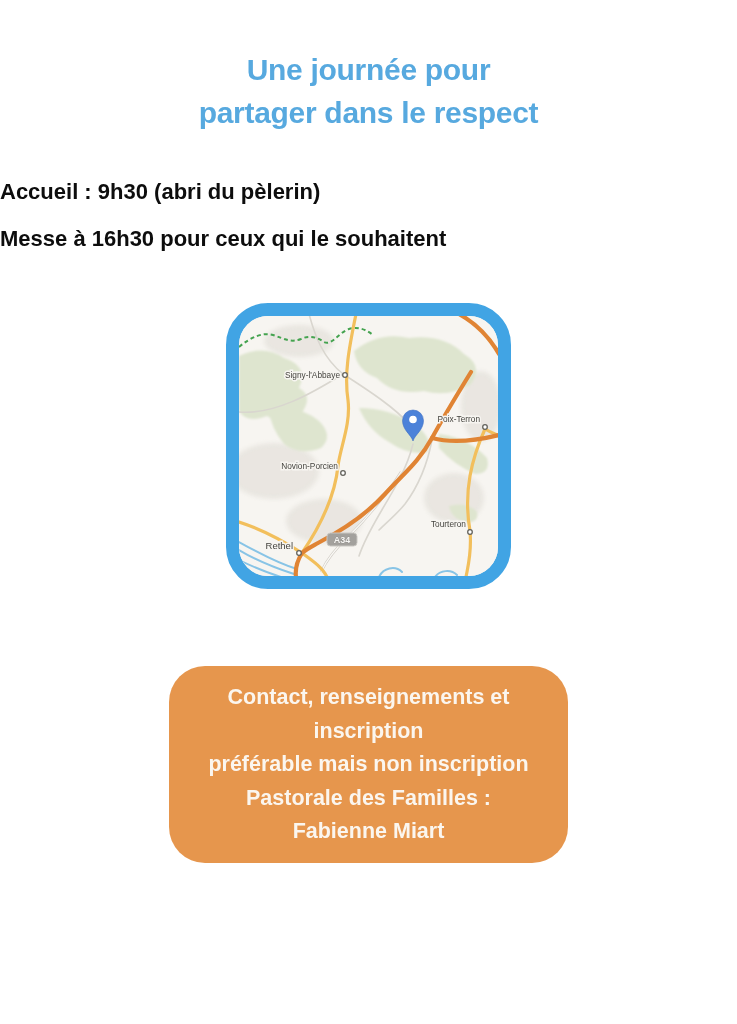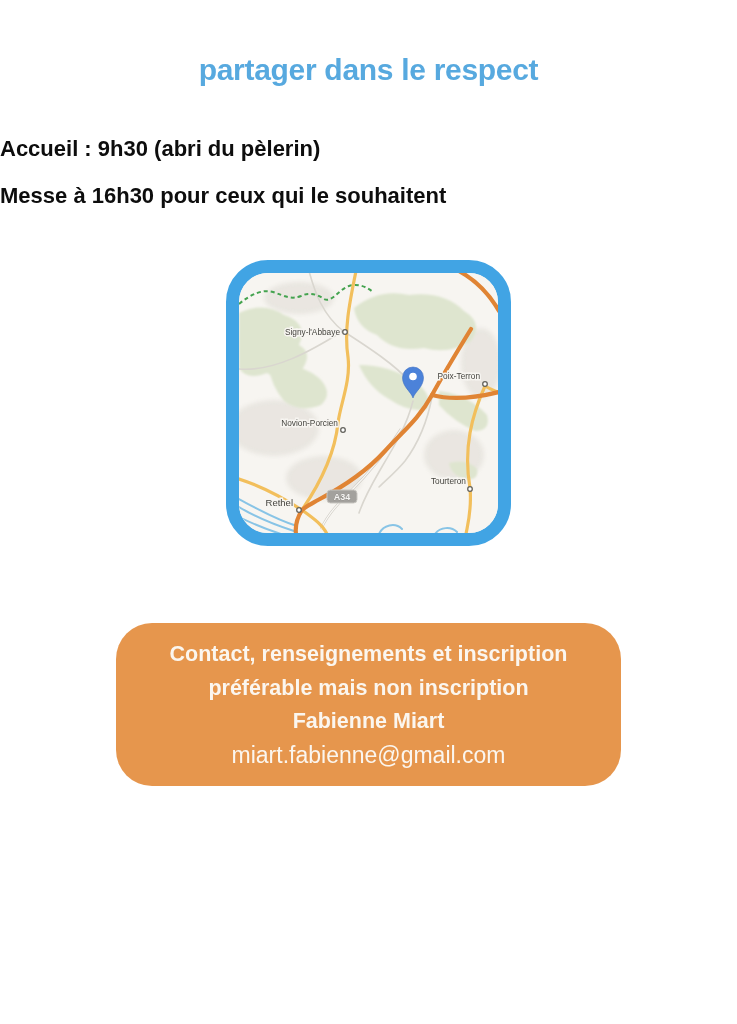--- a/index.html
+++ b/index.html
@@ -42,21 +42,21 @@
     border:13px solid #41A4E4;
     border-radius:42px;
     background:#F7F5F1;
     overflow:hidden;
   }
   .map-frame svg{display:block;width:259px;height:260px;}
 
   
   .contact{
     box-sizing:border-box;
-    width:505px;
+    width:399px;
     margin:77px auto 8px;
     background:#E6964D;
     border-radius:36px;
     padding:15px 18px 14px;
     text-align:center;
     color:#FBF6EF;
   }
   .contact .line{
     font-weight:700;
     font-size:21.5px;
@@ -82,20 +82,21 @@
     font-size:9px;font-weight:bold;fill:#F5F4F2;
     stroke:#8B8985;stroke-width:0.6px;paint-order:stroke;
   }
 </style>
 </head>
 <body>
 
 <div class="page">
 
   <div class="title">
+    <div>Une journée pour</div>
     <div>partager dans le respect</div>
   </div>
 
   <div class="schedule">
     <div class="item">Accueil : 9h30 (abri du pèlerin)</div>
     <div class="item">Messe à 16h30 pour ceux qui le souhaitent</div>
   </div>
 
   <div class="map-frame">
     <svg viewBox="0 0 259 260" aria-hidden="true">
@@ -185,17 +186,17 @@
           <path d="M0,22 C-2,15.5 -10.5,11 -10.5,1.5 A10.5,10.5 0 1 1 10.5,1.5 C10.5,11 2,15.5 0,22 Z" stroke="#3E6FC2" stroke-width="0.6" fill="#4C82D9"></path>
           <circle cx="0" cy="0.5" r="3.8" fill="#ffffff"></circle>
         </g>
       </g>
     </svg>
   </div>
 
   <div class="contact">
     <div class="line">Contact, renseignements et inscription</div>
     <div class="line">préférable mais non inscription</div>
+    <div class="line">Pastorale des Familles :</div>
     <div class="line">Fabienne Miart</div>
-    <div class="email">miart.fabienne@gmail.com</div>
   </div>
 
 </div>
 
 </body></html>

